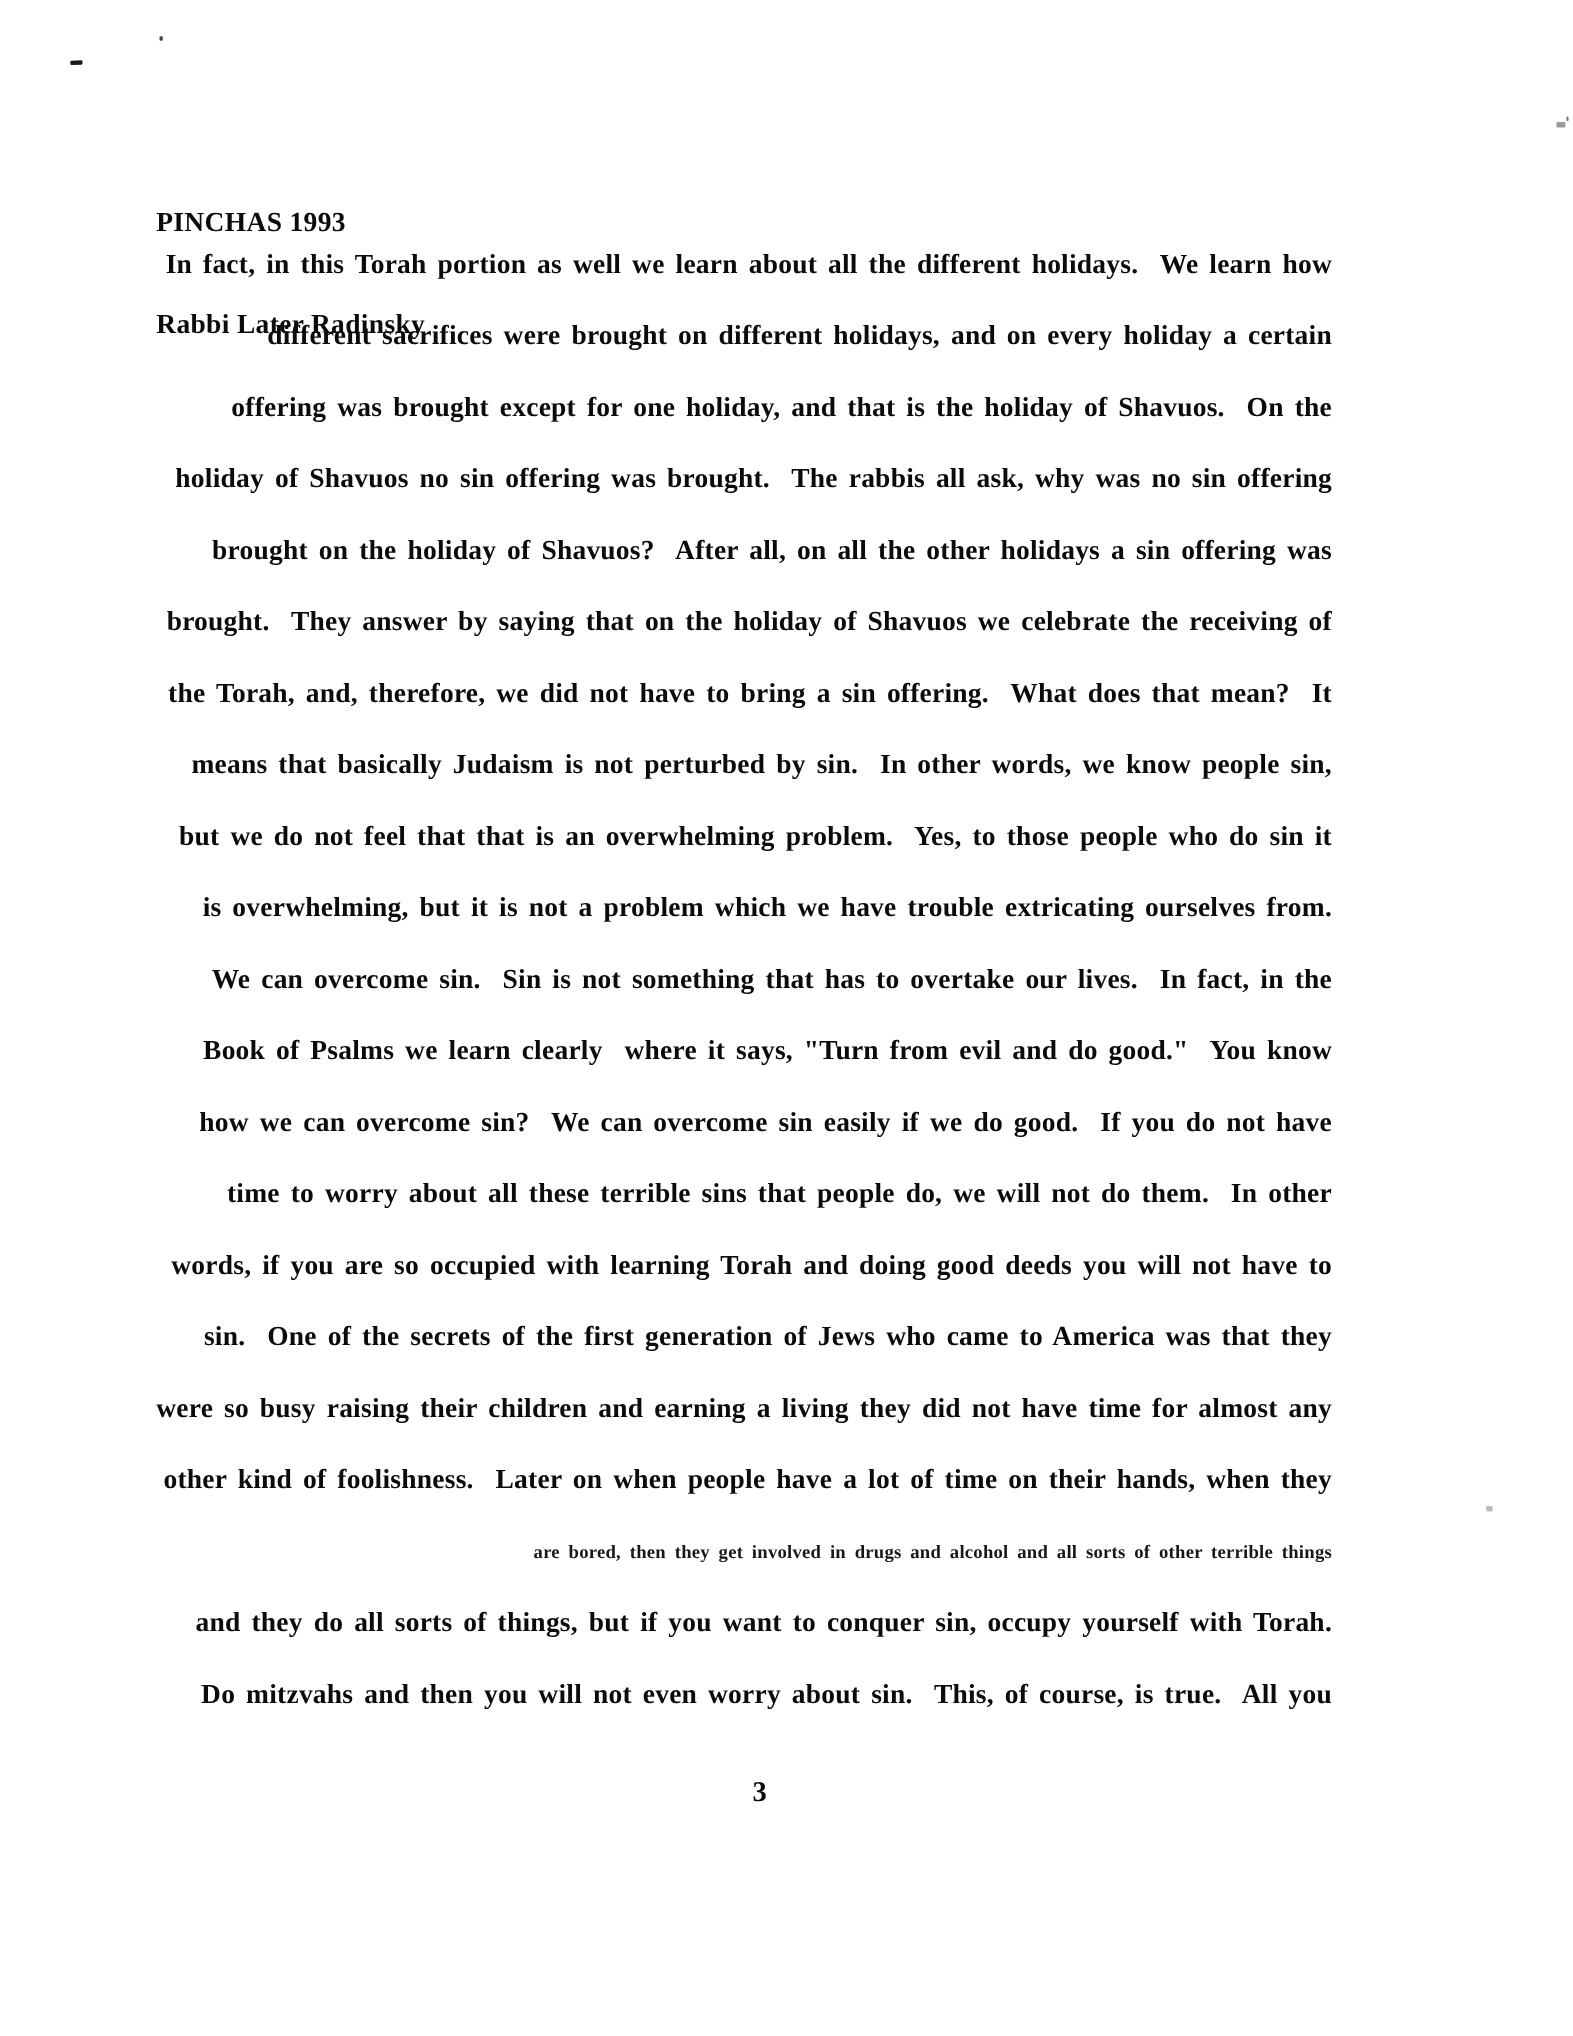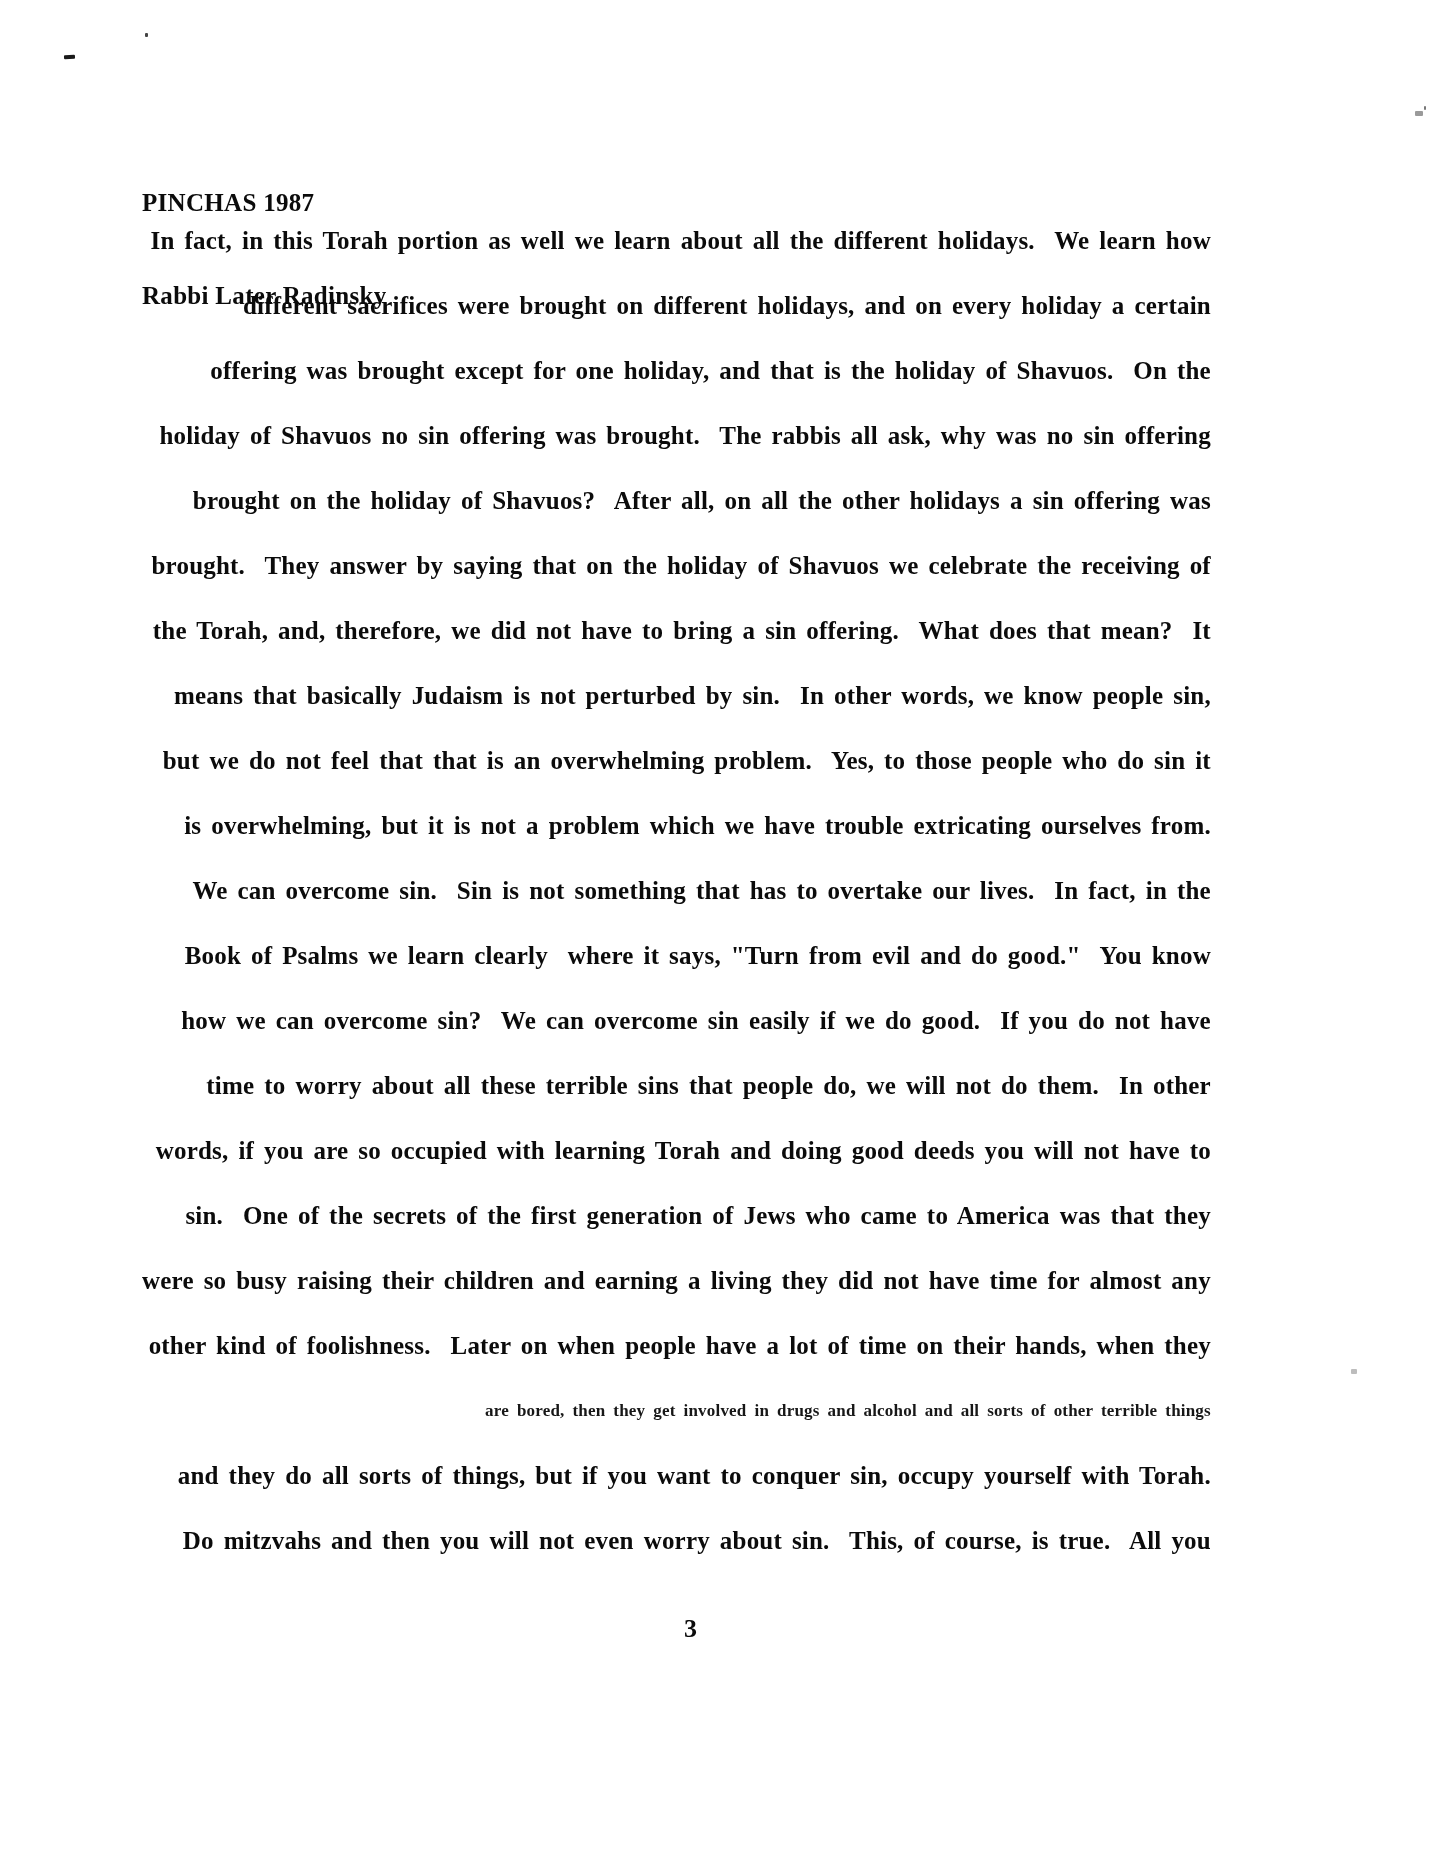--- a/index.html
+++ b/index.html
@@ -62,21 +62,21 @@
 
 <div class="page">
 
   <span class="artifact a1"></span>
   <span class="artifact a2"></span>
   <span class="artifact a3"></span>
   <span class="artifact a4"></span>
   <span class="artifact a5"></span>
 
   <div class="doc-header">
-    <div>PINCHAS 1987</div>
+    <div>PINCHAS 1993</div>
     <div>Rabbi Later Radinsky</div>
   </div>
 
   <div class="body-text"><div class="line">In fact, in this Torah portion as well we learn about all the different holidays.  We learn how</div><div class="line">different sacrifices were brought on different holidays, and on every holiday a certain</div><div class="line">offering was brought except for one holiday, and that is the holiday of Shavuos.  On the</div><div class="line">holiday of Shavuos no sin offering was brought.  The rabbis all ask, why was no sin offering</div><div class="line">brought on the holiday of Shavuos?  After all, on all the other holidays a sin offering was</div><div class="line">brought.  They answer by saying that on the holiday of Shavuos we celebrate the receiving of</div><div class="line">the Torah, and, therefore, we did not have to bring a sin offering.  What does that mean?  It</div><div class="line">means that basically Judaism is not perturbed by sin.  In other words, we know people sin,</div><div class="line">but we do not feel that that is an overwhelming problem.  Yes, to those people who do sin it</div><div class="line">is overwhelming, but it is not a problem which we have trouble extricating ourselves from.</div><div class="line">We can overcome sin.  Sin is not something that has to overtake our lives.  In fact, in the</div><div class="line">Book of Psalms we learn clearly  where it says, "Turn from evil and do good."  You know</div><div class="line">how we can overcome sin?  We can overcome sin easily if we do good.  If you do not have</div><div class="line">time to worry about all these terrible sins that people do, we will not do them.  In other</div><div class="line">words, if you are so occupied with learning Torah and doing good deeds you will not have to</div><div class="line">sin.  One of the secrets of the first generation of Jews who came to America was that they</div><div class="line">were so busy raising their children and earning a living they did not have time for almost any</div><div class="line">other kind of foolishness.  Later on when people have a lot of time on their hands, when they</div><div class="line subtle">are bored, then they get involved in drugs and alcohol and all sorts of other terrible things</div><div class="line">and they do all sorts of things, but if you want to conquer sin, occupy yourself with Torah.</div><div class="line">Do mitzvahs and then you will not even worry about sin.  This, of course, is true.  All you</div></div>
 
   <div class="page-number">3</div>
 
 </div>
 
 </body></html>

